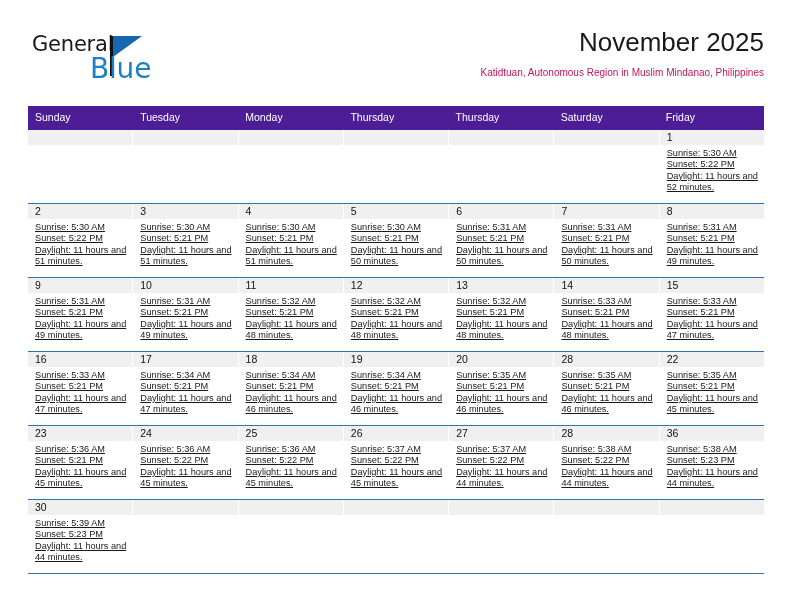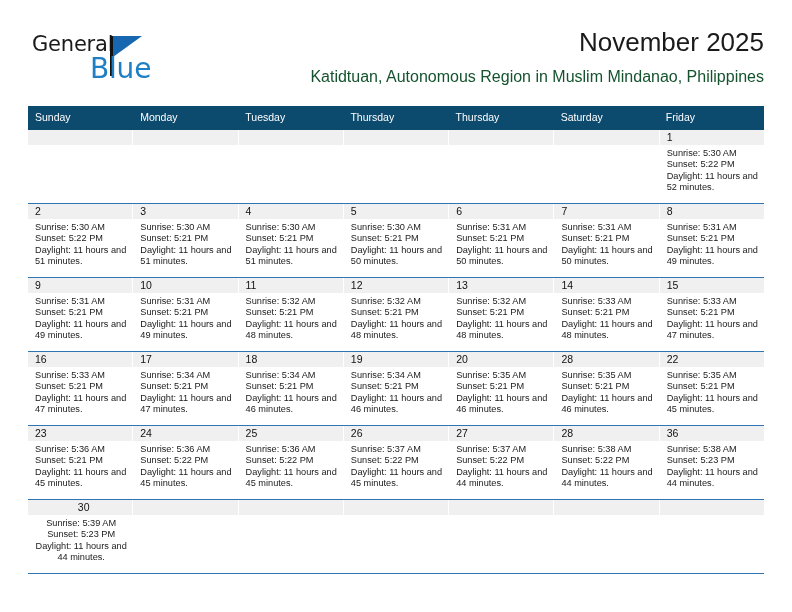--- a/index.html
+++ b/index.html
@@ -81,54 +81,53 @@
     text-align: right;
   }
   .month-title {
     font-size: 26px;
     color: #1a1a1a;
     line-height: 1.15;
     white-space: nowrap;
   }
   .location-title {
     margin-top: 9px;
-    font-size: 16px;
-    color: #14532d;
+    font-size: 10px;
+    color: #be185d;
     line-height: 1.2;
     white-space: nowrap;
   }
 
   
   .calendar {
     position: absolute;
     left: 28px;
     top: 106px;
     width: 736px;
   }
   .weekday-row {
     display: flex;
-    background: #0c4a6e;
+    background: #4c1d95;
     justify-content: space-between;
   }
   .weekday {
     flex: 1 1 0;
     min-width: 0;
     color: #ffffff;
     font-size: 10.5px;
     padding: 5px 0 5px 7px;
     box-sizing: border-box;
     line-height: 1.3;
   }
   .week-row {
     display: flex;
     border-bottom: 1.4px solid #2e75b6;
   }
   .week-row.last {
     border-bottom: 1.4px solid #2e75b6;
-    text-align: center;
   }
   .day-cell {
     flex: 1 1 0;
     min-width: 0;
     box-sizing: border-box;
     border-right: 1px solid #ffffff;
     background: #ffffff;
     height: 73px;
     overflow: hidden;
   }
@@ -145,20 +144,21 @@
     line-height: 13px;
   }
   .day-cell.empty .day-number-band {
     background: #f0f0f0;
   }
   .day-body {
     padding: 3px 5px 0 7px;
     font-size: 9.2px;
     line-height: 11.6px;
     color: #1a1a1a;
+    text-decoration: underline;
   }
   .day-body div {
     white-space: nowrap;
   }
   .daylight-line {
     white-space: normal !important;
   }
 </style>
 </head>
 <body>
@@ -177,22 +177,22 @@
     <div class="title-block">
       <div class="month-title">November 2025</div>
       <div class="location-title">Katidtuan, Autonomous Region in Muslim Mindanao, Philippines</div>
     </div>
 
   </div>
 
   <div class="calendar">
     <div class="weekday-row" id="weekday-row">
         <div class="weekday">Sunday</div>
+        <div class="weekday">Tuesday</div>
         <div class="weekday">Monday</div>
-        <div class="weekday">Tuesday</div>
         <div class="weekday">Thursday</div>
         <div class="weekday">Thursday</div>
         <div class="weekday">Saturday</div>
         <div class="weekday">Friday</div>
       </div>
     <div id="weeks-container">
         <div class="week-row">
           <div class="day-cell empty">
             <div class="day-number-band"></div>
           </div>

